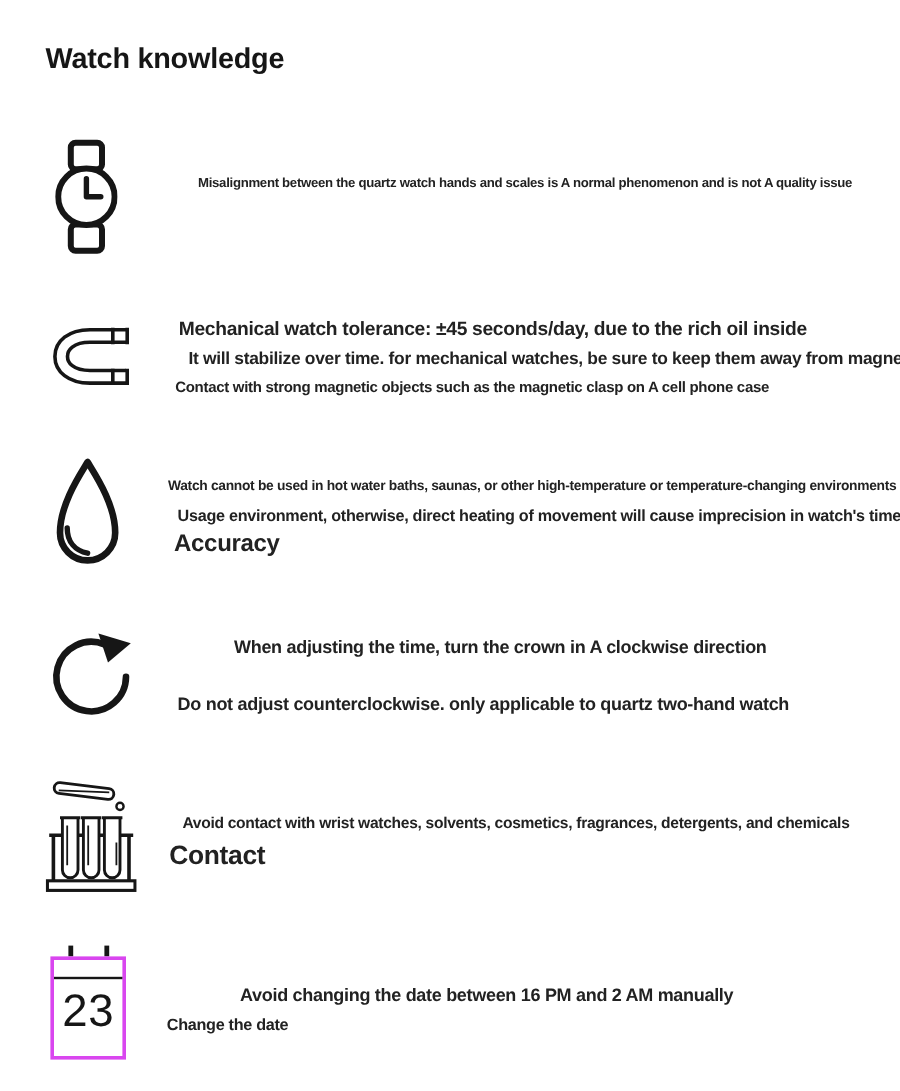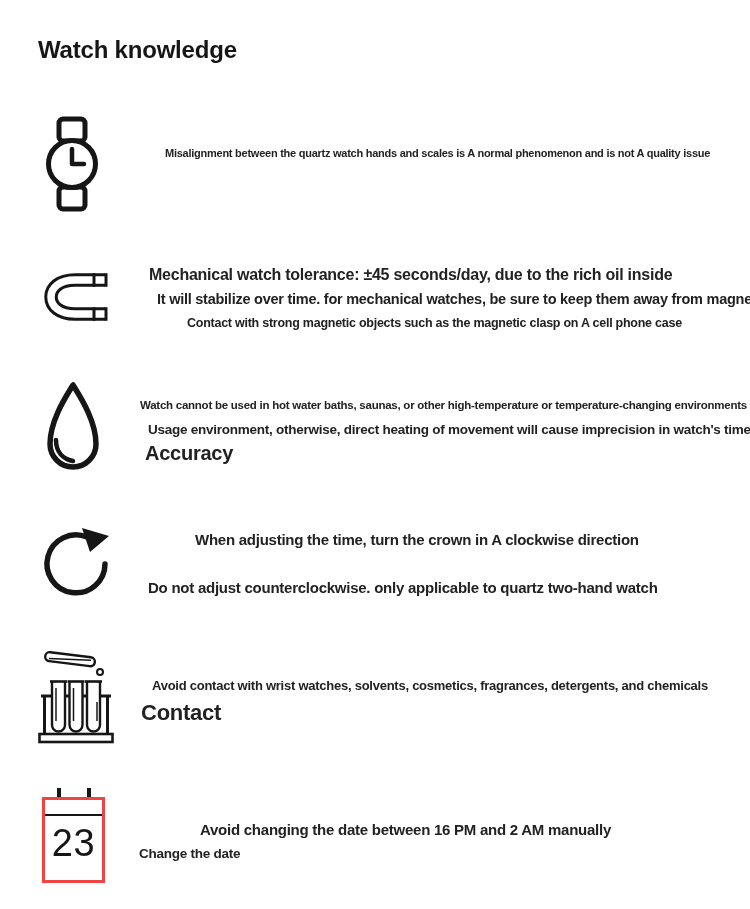--- a/index.html
+++ b/index.html
@@ -8,29 +8,29 @@
     font-family:"Liberation Sans","DejaVu Sans",sans-serif;color:#1f1f1f;
   }
   .title{
     position:absolute;left:38px;top:36px;margin:0;
     font-size:24px;font-weight:700;letter-spacing:-0.2px;color:#161616;
   }
   .ln{
     position:absolute;white-space:nowrap;font-weight:700;
     letter-spacing:-0.25px;line-height:1.15;color:#222222;
   }
-  .ln.light{font-weight:600;margin-left:41px;}
+  .ln.light{font-weight:600;}
   .icon{position:absolute;}
   .icon svg{display:block;}
   
   .cal{position:absolute;width:64px;height:96px;}
   .cal-tick{position:absolute;top:0;width:3.5px;height:15px;background:#161616;}
   .cal-body{
     position:absolute;top:9px;left:0;width:63px;height:86px;
-    border:3px solid #ef4444;box-sizing:border-box;background:#ffffff;
+    border:3px solid #d946ef;box-sizing:border-box;background:#ffffff;
   }
   .cal-header{height:14px;border-bottom:2.5px solid #161616;}
   .cal-day{
     text-align:center;font-size:38px;font-weight:400;color:#161616;
     margin-top:8px;line-height:1;letter-spacing:0.5px;
   }
 </style>
 </head>
 <body>
 

